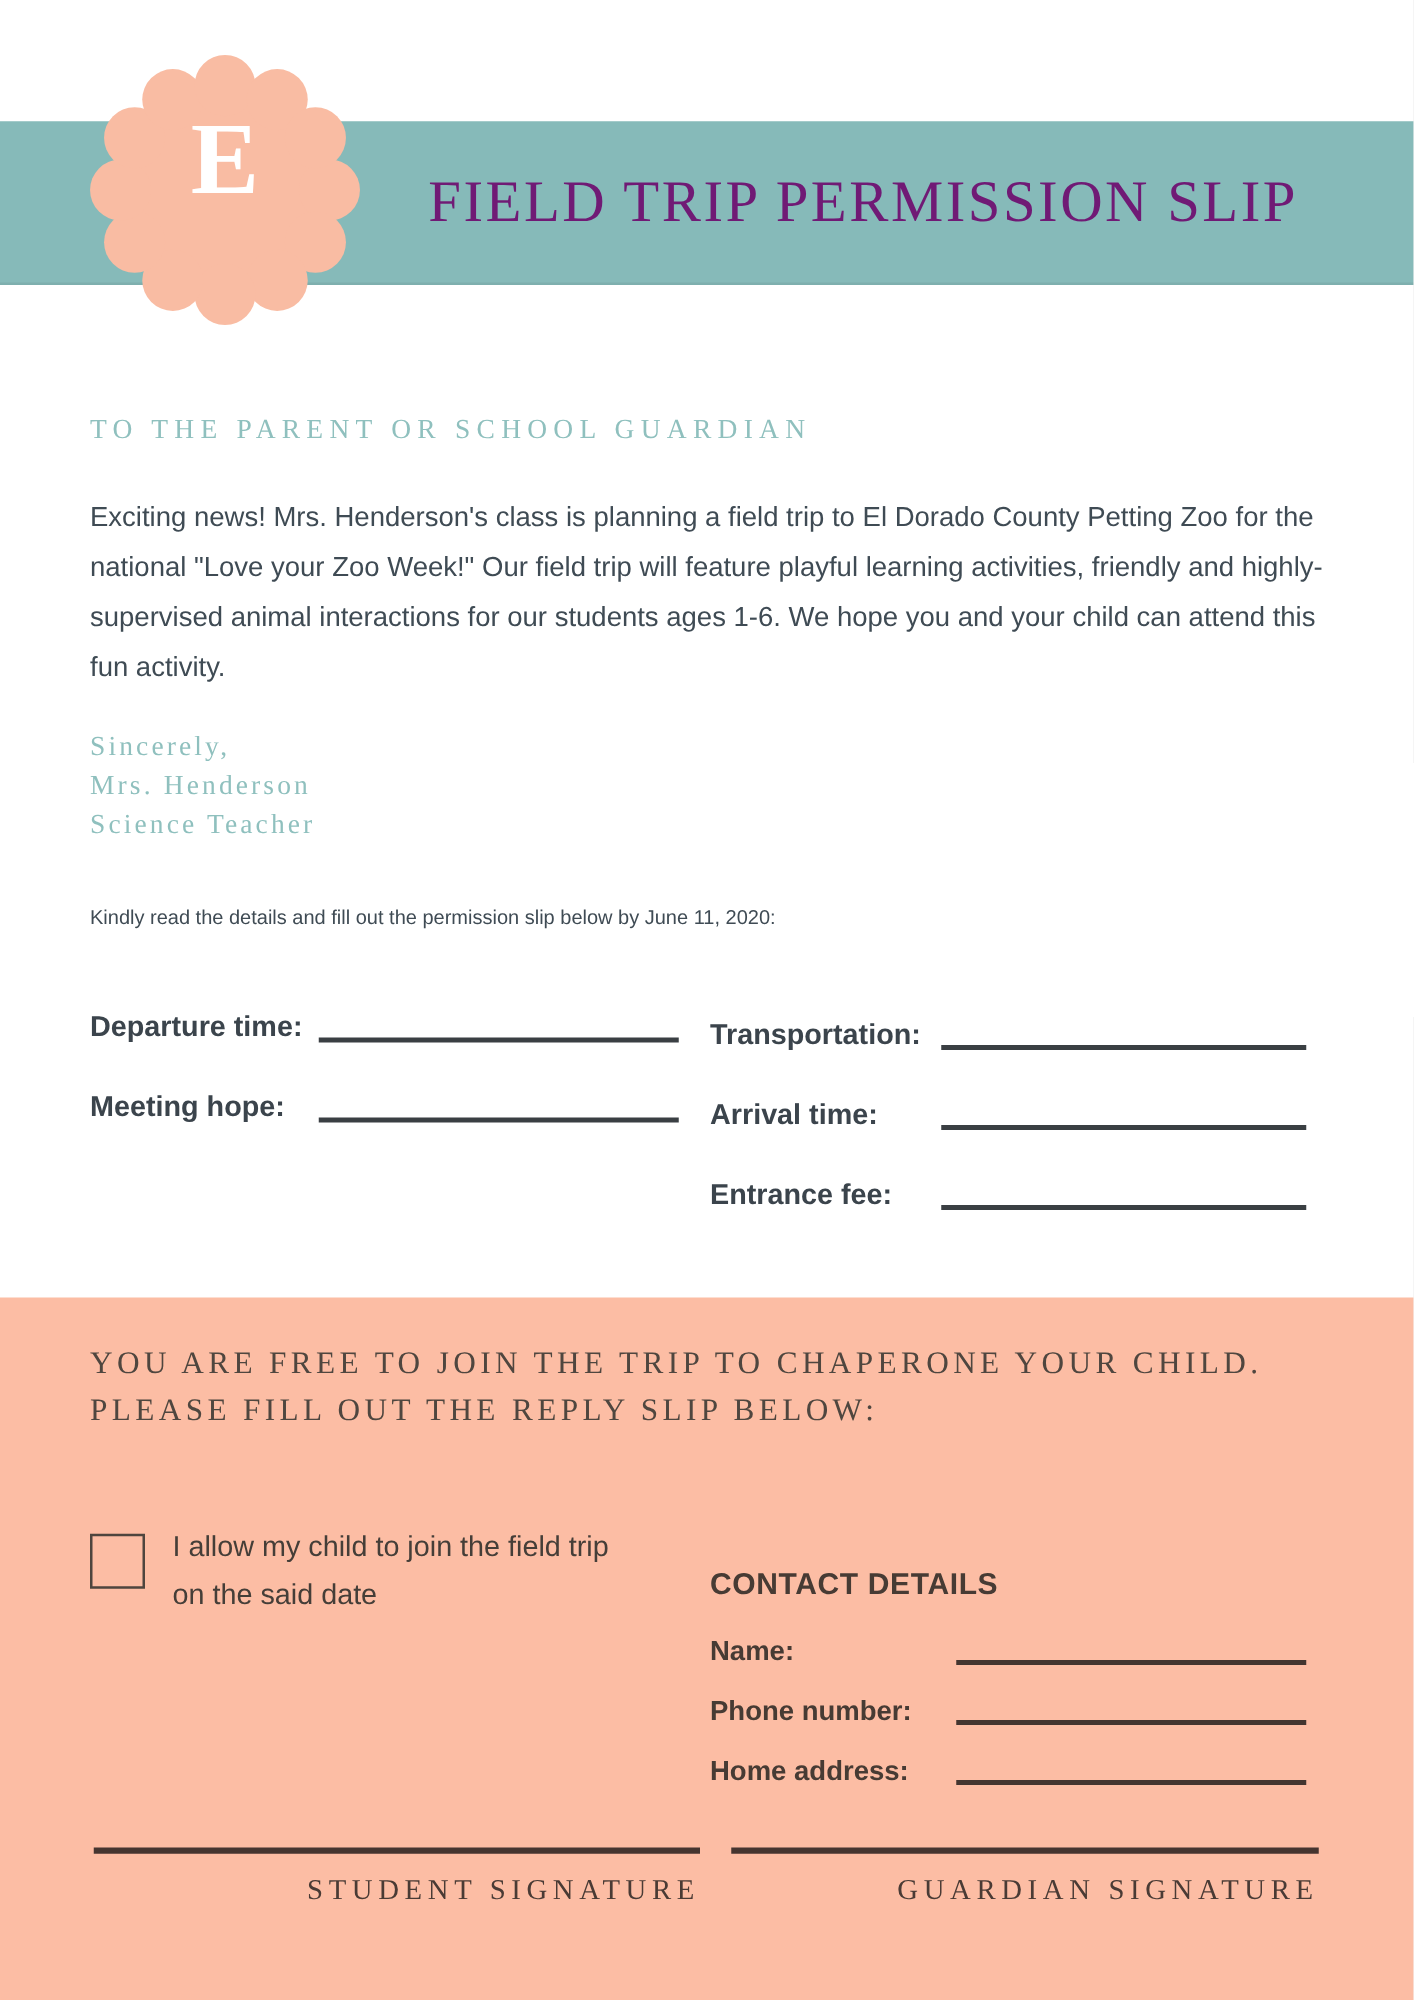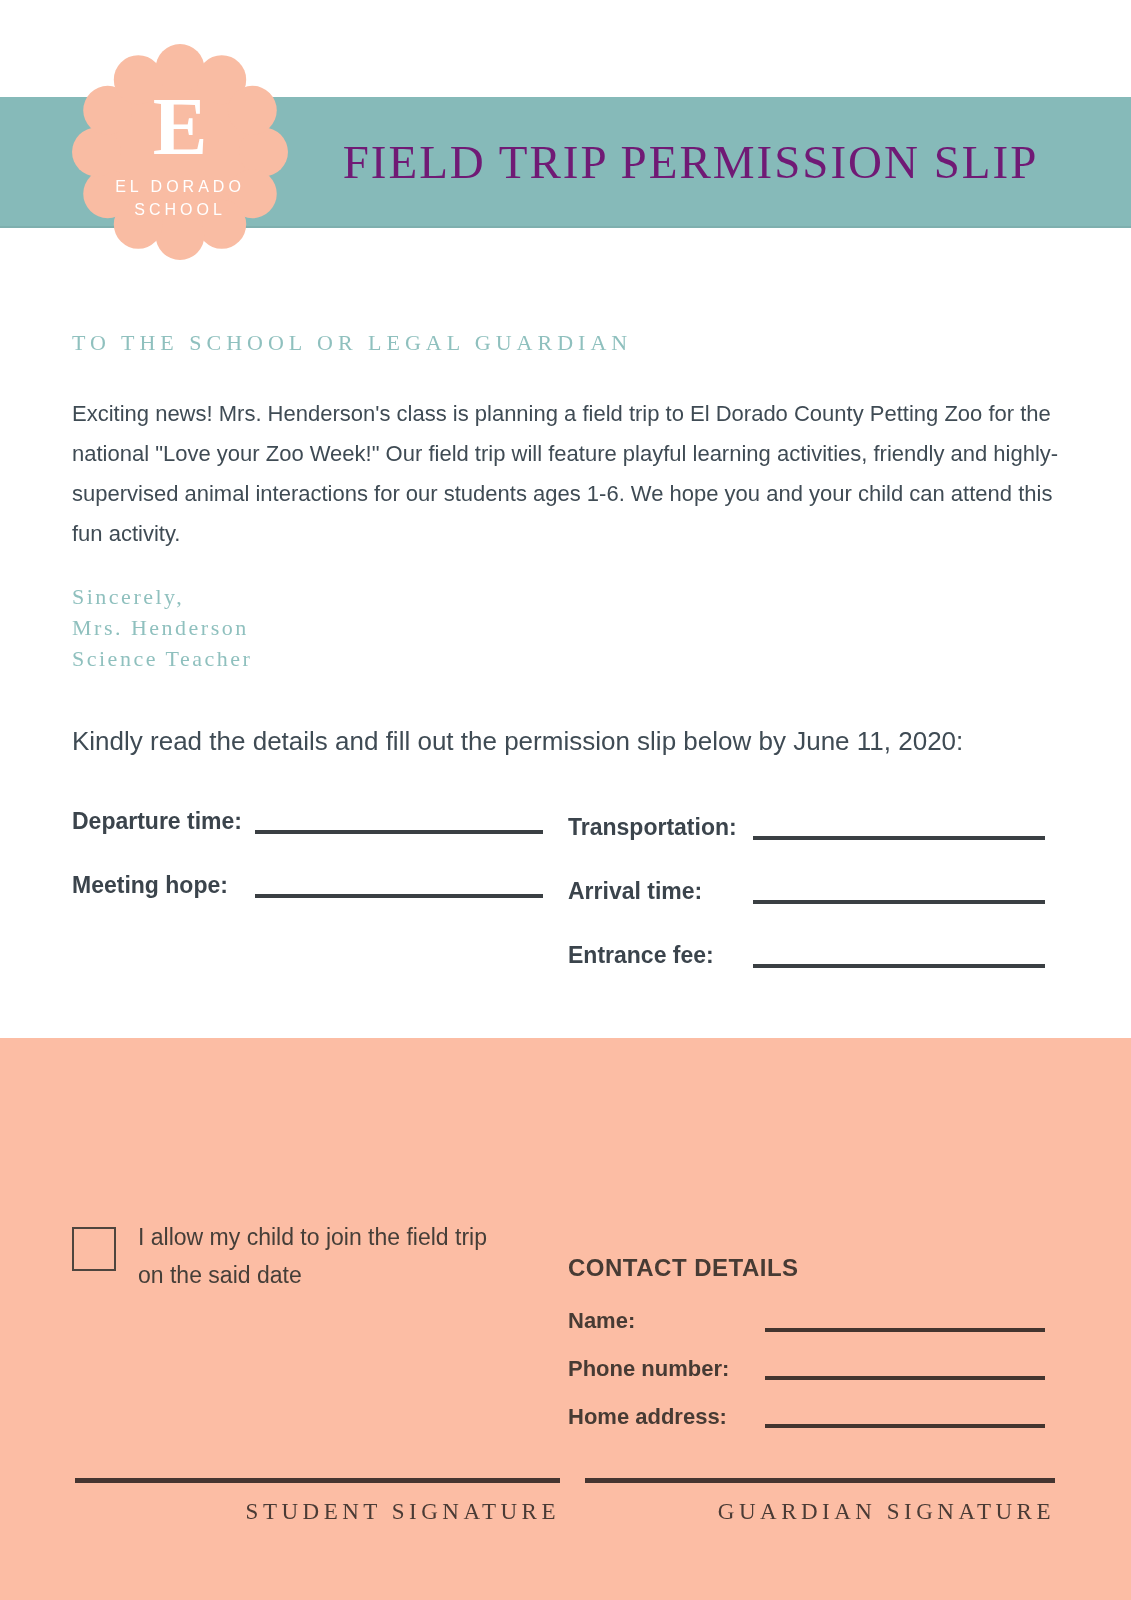--- a/index.html
+++ b/index.html
@@ -52,21 +52,21 @@
     position:absolute;left:72px;top:394px;width:1000px;
     font-size:22px;line-height:40px;color:#3F4B54;
   }
   .closing{
     position:absolute;left:72px;top:581px;
     font-family:"Liberation Serif", serif;
     font-size:22px;line-height:31px;letter-spacing:2.5px;color:#8FC0BE;
   }
   .instruction{
     position:absolute;left:72px;top:726px;
-    font-size:26px;color:#3F4B54;
+    font-size:16px;color:#3F4B54;
   }
 
   
   .form-col{position:absolute;}
   .form-col.left{left:72px;top:800px;width:468px;}
   .form-col.right{left:568px;top:806px;width:492px;}
   .field-row{position:relative;height:64px;}
   .field-label{
     position:absolute;left:0;top:8px;
     font-size:23px;font-weight:bold;color:#3B444C;
@@ -146,27 +146,23 @@
       <circle cx="67" cy="179" r="24"></circle>
       <circle cx="37" cy="149" r="24"></circle>
       <circle cx="26" cy="108" r="24"></circle>
       <circle cx="37" cy="67" r="24"></circle>
       <circle cx="67" cy="37" r="24"></circle>
       <circle cx="108" cy="26" r="24"></circle>
       <circle cx="149" cy="37" r="24"></circle>
       <circle cx="179" cy="67" r="24"></circle>
     </svg>
     <div class="logo-initial">E</div>
-    <div class="logo-school">
-      <div>EL DORADO</div>
-      <div>SCHOOL</div>
-    </div>
-  </div>
-
-  <div class="salutation">TO THE SCHOOL OR LEGAL GUARDIAN</div>
+  </div>
+
+  <div class="salutation">TO THE PARENT OR SCHOOL GUARDIAN</div>
 
   <div class="letter-body">Exciting news! Mrs. Henderson's class is planning a field trip to El Dorado County Petting Zoo for the national "Love your Zoo Week!" Our field trip will feature playful learning activities, friendly and highly-supervised animal interactions for our students ages 1-6. We hope you and your child can attend this fun activity.</div>
 
   <div class="closing">
     <div>Sincerely,</div>
     <div>Mrs. Henderson</div>
     <div>Science Teacher</div>
   </div>
 
   <div class="instruction">Kindly read the details and fill out the permission slip below by June 11, 2020:</div>
@@ -192,20 +188,21 @@
       <span class="field-line"></span>
     </div>
     <div class="field-row">
       <span class="field-label">Entrance fee:</span>
       <span class="field-line"></span>
     </div>
   </div>
 
   <div class="reply-section">
 
+    <div class="reply-heading">YOU ARE FREE TO JOIN THE TRIP TO CHAPERONE YOUR CHILD. PLEASE FILL OUT THE REPLY SLIP BELOW:</div>
 
     <div class="checkbox-row first">
       <span class="checkbox"></span>
       <span class="checkbox-label">I allow my child to join the field trip on the said date</span>
     </div>
 
 
     <div class="contact-block">
       <div class="contact-heading">CONTACT DETAILS</div>
       <div class="contact-row">

